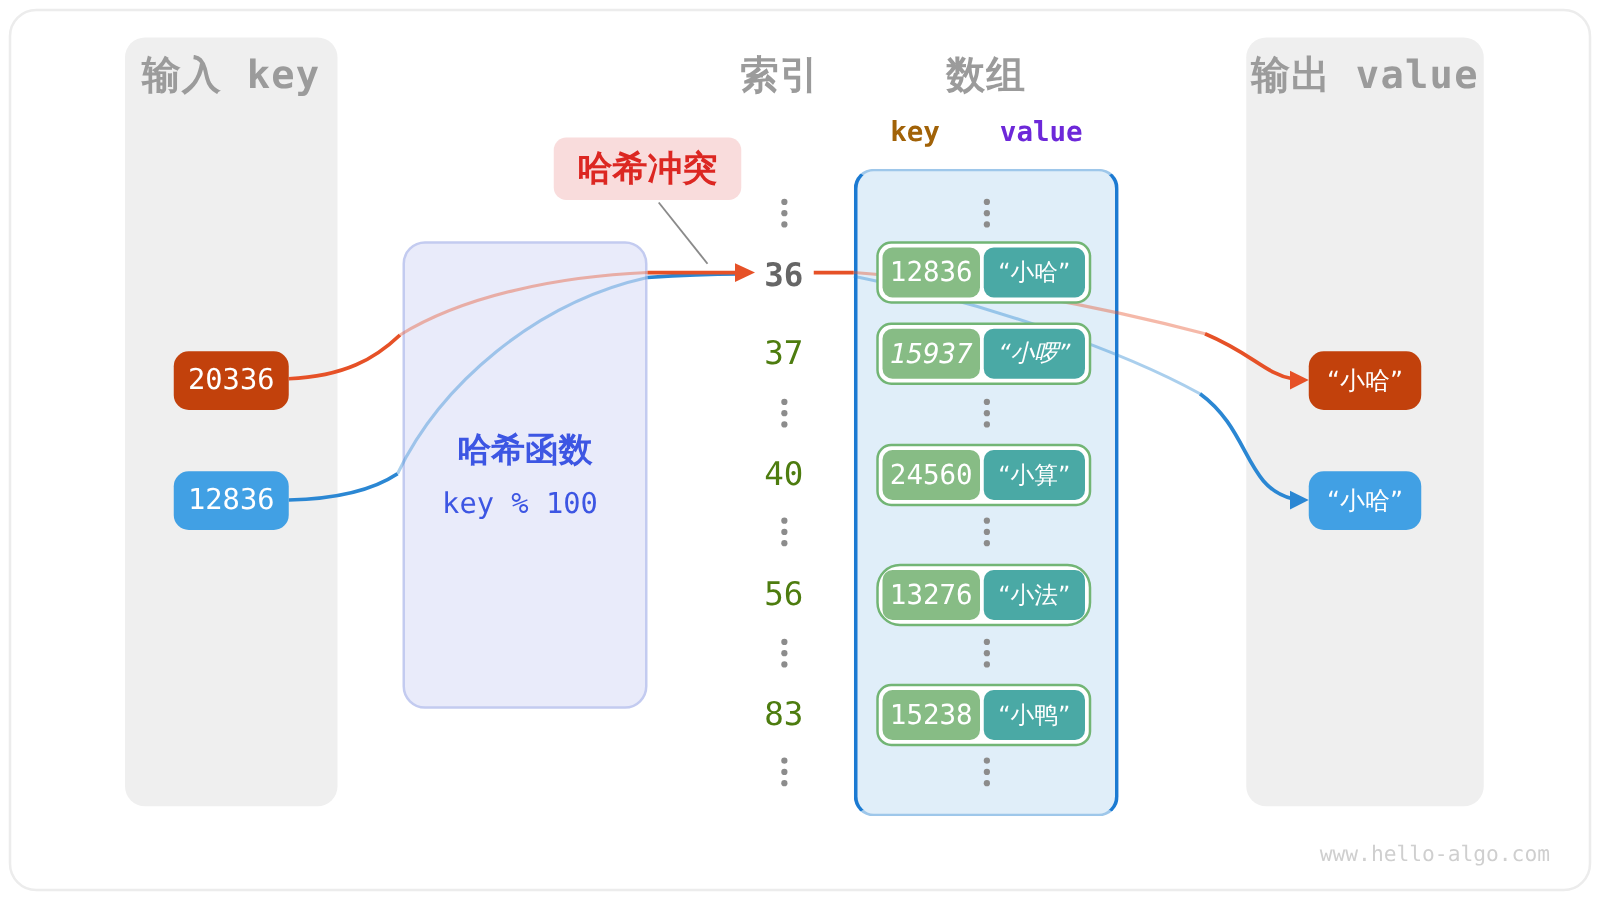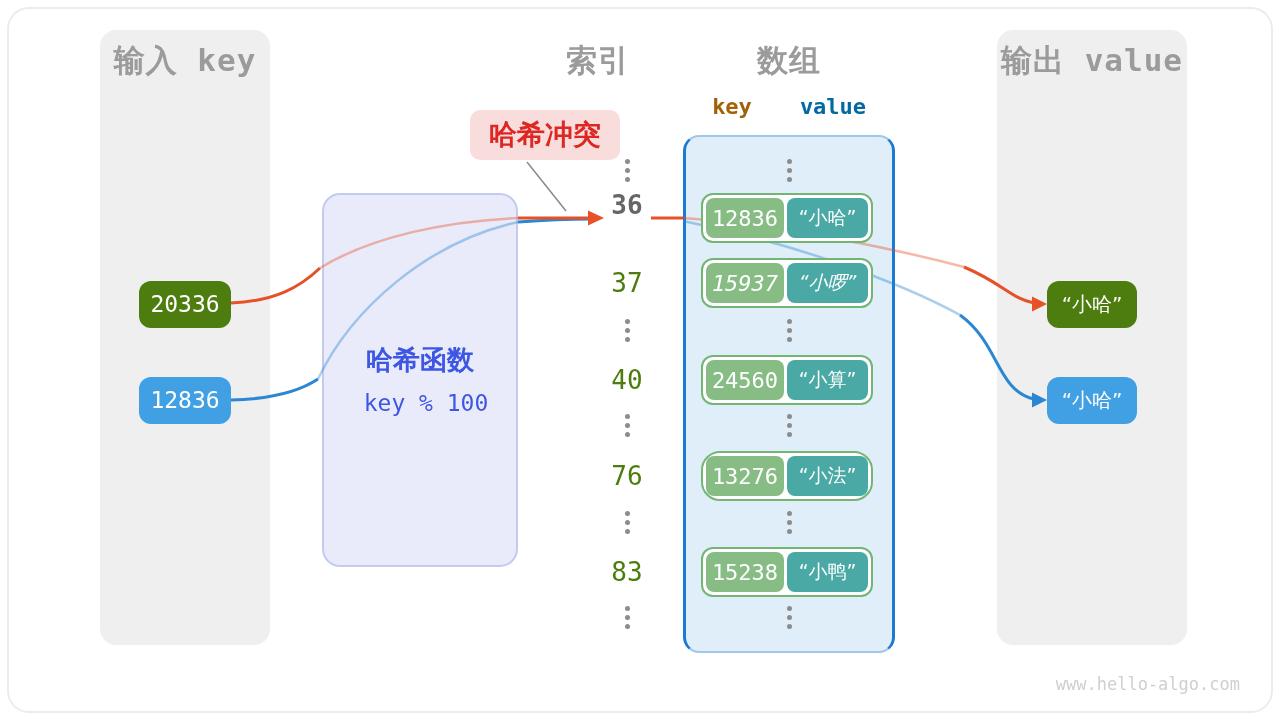--- a/index.html
+++ b/index.html
@@ -6,41 +6,41 @@
   body{width:1280px;height:720px;position:relative;overflow:hidden;
        font-family:"DejaVu Sans","Liberation Sans",sans-serif;}
   .abs{position:absolute;}
   .page-frame{left:7px;top:7px;width:1262px;height:702px;border:2px solid #ECECEC;border-radius:22px;}
   .panel{background:#EFEFEF;border-radius:16px;width:170px;height:615px;top:30px;}
   .panel-hdr{top:42px;height:36px;line-height:36px;text-align:center;
       font-family:"DejaVu Sans Mono","DejaVu Sans",sans-serif;
       font-weight:700;font-size:31px;color:#9B9B9B;letter-spacing:1px;}
   .keybox{width:92px;height:47px;border-radius:12px;color:#fff;text-align:center;line-height:47px;
       font-family:"DejaVu Sans Mono",monospace;font-size:23px;}
-  .kb-orange{background:#4d7c0f;}
+  .kb-orange{background:#c2410c;}
   .kb-blue{background:#41A0E4;}
   .hashbox{left:322px;top:193px;width:196px;height:374px;background:#E9EBFA;
       border:2px solid #C3CBF0;border-radius:18px;box-sizing:border-box;}
   .hash-title{left:322px;top:342px;width:196px;text-align:center;font-size:27px;font-weight:600;color:#3D56E3;}
-  .hash-formula{left:328px;top:390px;width:196px;text-align:center;
+  .hash-formula{left:318px;top:390px;width:196px;text-align:center;
       font-family:"DejaVu Sans Mono",monospace;font-size:23px;color:#3D56E3;}
   .collision{left:443px;top:110px;width:150px;height:50px;background:#F9DCDC;border-radius:10px;
-      text-align:center;line-height:50px;font-size:28px;font-weight:700;color:#DC2722;margin-left:27px;}
+      text-align:center;line-height:50px;font-size:28px;font-weight:700;color:#DC2722;}
   .idx{width:80px;text-align:center;font-family:"DejaVu Sans Mono",monospace;
       font-size:26px;color:#4d7c0f;height:34px;line-height:34px;left:587px;}
   .idx.em{font-weight:700;color:#666;}
   .vdots{display:flex;flex-direction:column;align-items:center;gap:4px;width:20px;}
   .vdots i{width:5px;height:5px;border-radius:50%;background:#8C8C8C;display:block;}
   .arraybox{left:683px;top:135px;width:212px;height:518px;background:#E0EEF9;
       border:2px solid #9EC7EA;border-left:3px solid #1B7AD2;border-right:3px solid #1B7AD2;
       border-radius:16px;box-sizing:border-box;}
   .kv-hdr{top:92px;height:30px;line-height:30px;font-family:"DejaVu Sans Mono",monospace;
       font-size:22px;font-weight:600;text-align:center;}
   .kv-key{left:701px;width:62px;color:#a16207;}
-  .kv-value{left:788px;width:90px;color:#0369a1;}
+  .kv-value{left:788px;width:90px;color:#6d28d9;}
   .pair{left:701px;width:172px;height:50px;background:#fff;border:2px solid #72B575;border-radius:12px;
       box-sizing:border-box;display:flex;align-items:stretch;padding:3px;gap:3px;}
   .pair .k{flex:0 0 78px;background:#87BC85;border-radius:8px;color:#fff;
       font-family:"DejaVu Sans Mono",monospace;font-size:22px;display:flex;align-items:center;justify-content:center;}
   .pair .v{flex:1;background:#4AA9A5;border-radius:8px;color:#fff;font-size:19px;
       display:flex;align-items:center;justify-content:center;}
   .outbox{left:1047px;width:90px;height:47px;border-radius:12px;color:#fff;text-align:center;
       line-height:47px;font-size:20px;}
   .watermark{left:990px;top:674px;width:250px;text-align:right;
       font-family:"DejaVu Sans Mono",monospace;font-size:17px;color:#CFCFCF;}
@@ -74,53 +74,53 @@
   <path d="M683,218 C770,224 880,245 964,267" stroke="#E65127" stroke-width="2.5" fill="none" opacity="0.4"></path>
   <path d="M683,221 C790,242 900,282 960,315" stroke="#2B87D3" stroke-width="2.5" fill="none" opacity="0.4"></path>
 
   <path d="M964,267 C1002,283 1012,299 1034,303" stroke="#E65127" stroke-width="3" fill="none"></path>
   <polygon points="1032,296.5 1047,304 1032,311.5" fill="#E65127"></polygon>
   <path d="M960,315 C1000,344 996,390 1034,399" stroke="#2B87D3" stroke-width="3" fill="none"></path>
   <polygon points="1032,392.5 1047,400 1032,407.5" fill="#2B87D3"></polygon>
 </svg>
 
 <div class="abs panel-hdr" style="left:100px;width:170px;">输入 key</div>
-<div class="abs panel-hdr" style="left:548px;width:100px;">索引</div>
+<div class="abs panel-hdr" style="left:574px;width:100px;">索引</div>
 <div class="abs panel-hdr" style="left:714px;width:150px;">数组</div>
 <div class="abs panel-hdr" style="left:997px;width:190px;">输出 value</div>
 <div class="abs kv-hdr kv-key">key</div>
 <div class="abs kv-hdr kv-value">value</div>
 
 <div class="abs keybox kb-orange" style="left:139px;top:281px;">20336</div>
 <div class="abs keybox kb-blue" style="left:139px;top:377px;">12836</div>
 
 <div class="abs hash-title">哈希函数</div>
 <div class="abs hash-formula">key % 100</div>
 
 <div class="abs collision">哈希冲突</div>
 
 <div class="abs vdots" style="left:617px;top:159px;">
     <i></i>
     <i></i>
     <i></i>
   </div>
-<div class="abs idx em" style="top:188px;">36</div>
+<div class="abs idx em" style="top:204px;">36</div>
 <div class="abs idx" style="top:266px;">37</div>
 <div class="abs vdots" style="left:617px;top:319px;">
     <i></i>
     <i></i>
     <i></i>
   </div>
 <div class="abs idx" style="top:363px;">40</div>
 <div class="abs vdots" style="left:617px;top:414px;">
     <i></i>
     <i></i>
     <i></i>
   </div>
-<div class="abs idx" style="top:459px;">76</div>
+<div class="abs idx" style="top:459px;">56</div>
 <div class="abs vdots" style="left:617px;top:511px;">
     <i></i>
     <i></i>
     <i></i>
   </div>
 <div class="abs idx" style="top:555px;text-align:center;">83</div>
 <div class="abs vdots" style="left:617px;top:606px;">
     <i></i>
     <i></i>
     <i></i>

